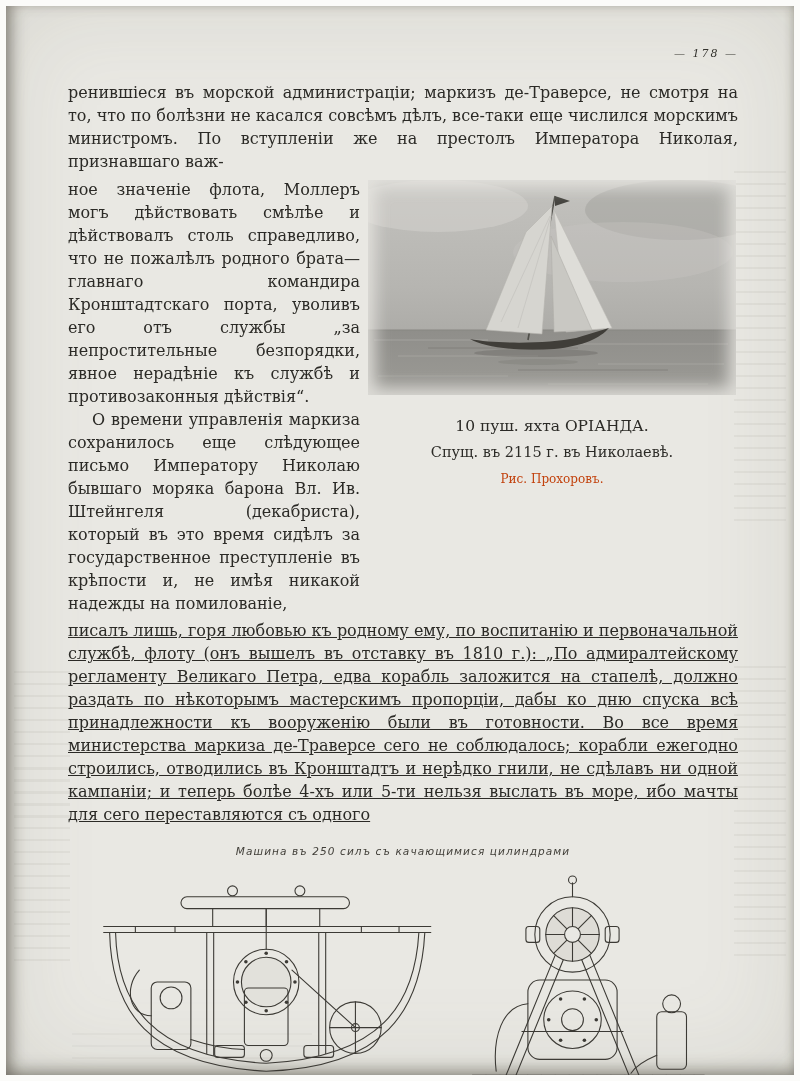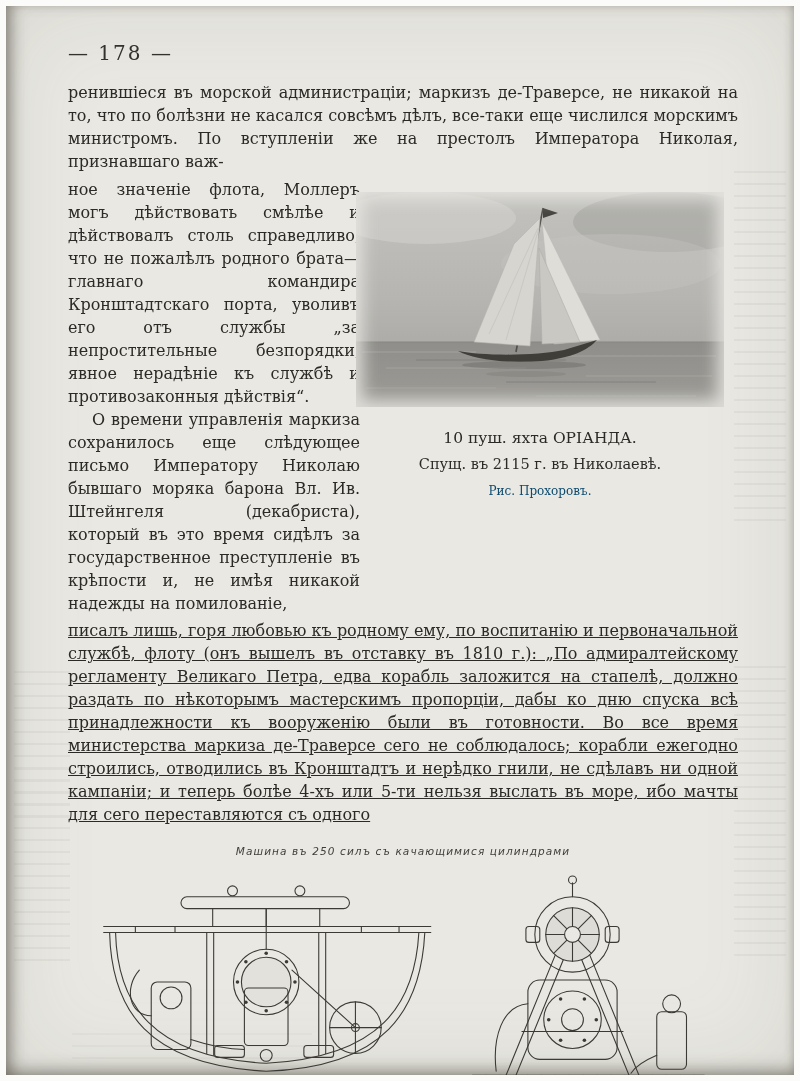--- a/index.html
+++ b/index.html
@@ -17,42 +17,42 @@
                 inset 0 -12px 16px -7px rgba(74,70,60,.45),
                 inset -6px 0 10px -6px rgba(74,70,60,.28),
                 inset 0 6px 10px -6px rgba(200,198,190,.6),
                 inset 0 0 95px rgba(115,110,95,.14);
   }
   .content {
     position:absolute; left:62px; right:56px; top:36px;
     font-size:16px; line-height:23px; text-align:justify;
   }
   .pageno {
-    text-align:left; font-size:20px; letter-spacing:2px;
-    margin:0 0 16px 0; color:#33322d;
+    text-align:right; font-size:11px; letter-spacing:2px;
+    margin:0 0 16px 0; color:#33322d;font-style:italic;
   }
   p { margin:0; }
   .indent { text-indent:24px; }
   .media-row { position:relative; min-height:388px; margin-top:5px; }
   .media-col { width:292px; }
   .figure-yacht {
     position:absolute; top:2px; right:0; width:372px; text-align:center;
   }
   .yacht-img {
     position:relative; width:368px; height:215px; margin:0 auto;
     background:#b9b8b4;
   }
   .yacht-img svg { display:block; }
   .yacht-img::after {
     content:""; position:absolute; inset:0; pointer-events:none;
     box-shadow: inset 0 0 16px 7px rgba(233,232,227,.85);
   }
   .cap-title { font-size:15.5px; margin-top:20px; text-indent:0; text-align:center; }
   .cap-sub   { font-size:14.5px; margin-top:3px; text-indent:0; text-align:center; }
-  .cap-credit{ font-size:12px;   margin-top:4px; text-indent:0; text-align:center; color:#0c4a6e; }
+  .cap-credit{ font-size:12px;   margin-top:4px; text-indent:0; text-align:center; color:#c2410c; }
   .para-main { margin-top:4px;text-decoration:underline; }
   .figure-engine { clear:both; margin:14px auto 0; width:660px; text-align:center; }
   .eng-cap {
     font-family:"DejaVu Sans","Liberation Sans",sans-serif;
     font-size:10.5px; letter-spacing:1.1px; font-style:italic;
     color:#403e38; text-align:center; text-indent:0;
   }
   .eng-cap + .eng-cap { margin-top:1px; }
   .figure-engine svg { display:block; margin:8px auto 0; }
   .ghost {
@@ -73,25 +73,25 @@
 
   <div class="ghost ghost-rt"></div>
   <div class="ghost ghost-lm"></div>
   <div class="ghost ghost-rm"></div>
   <div class="ghost ghost-bt"></div>
 
   <div class="content">
 
     <p class="pageno">— 178 —</p>
 
-    <p>ренившіеся въ морской администраціи; маркизъ де-Траверсе, не никакой на то, что по болѣзни не касался совсѣмъ дѣлъ, все-таки еще числился морскимъ министромъ. По вступленіи же на престолъ Императора Николая, признавшаго важ-</p>
+    <p>ренившіеся въ морской администраціи; маркизъ де-Траверсе, не смотря на то, что по болѣзни не касался совсѣмъ дѣлъ, все-таки еще числился морскимъ министромъ. По вступленіи же на престолъ Императора Николая, признавшаго важ-</p>
 
     <div class="media-row">
 
-      <figure class="figure-yacht" style="margin:12px;">
+      <figure class="figure-yacht" style="margin:0;">
         <div class="yacht-img">
           <svg viewBox="0 0 368 215" width="368" height="215">
             <defs>
               <linearGradient id="sky" x1="0" y1="0" x2="0" y2="1">
                 <stop offset="0" stop-color="#c3c2be"></stop>
                 <stop offset="0.7" stop-color="#b6b5b1"></stop>
                 <stop offset="1" stop-color="#adaca8"></stop>
               </linearGradient>
               <linearGradient id="sea" x1="0" y1="0" x2="0" y2="1">
                 <stop offset="0" stop-color="#8f8e8a"></stop>

